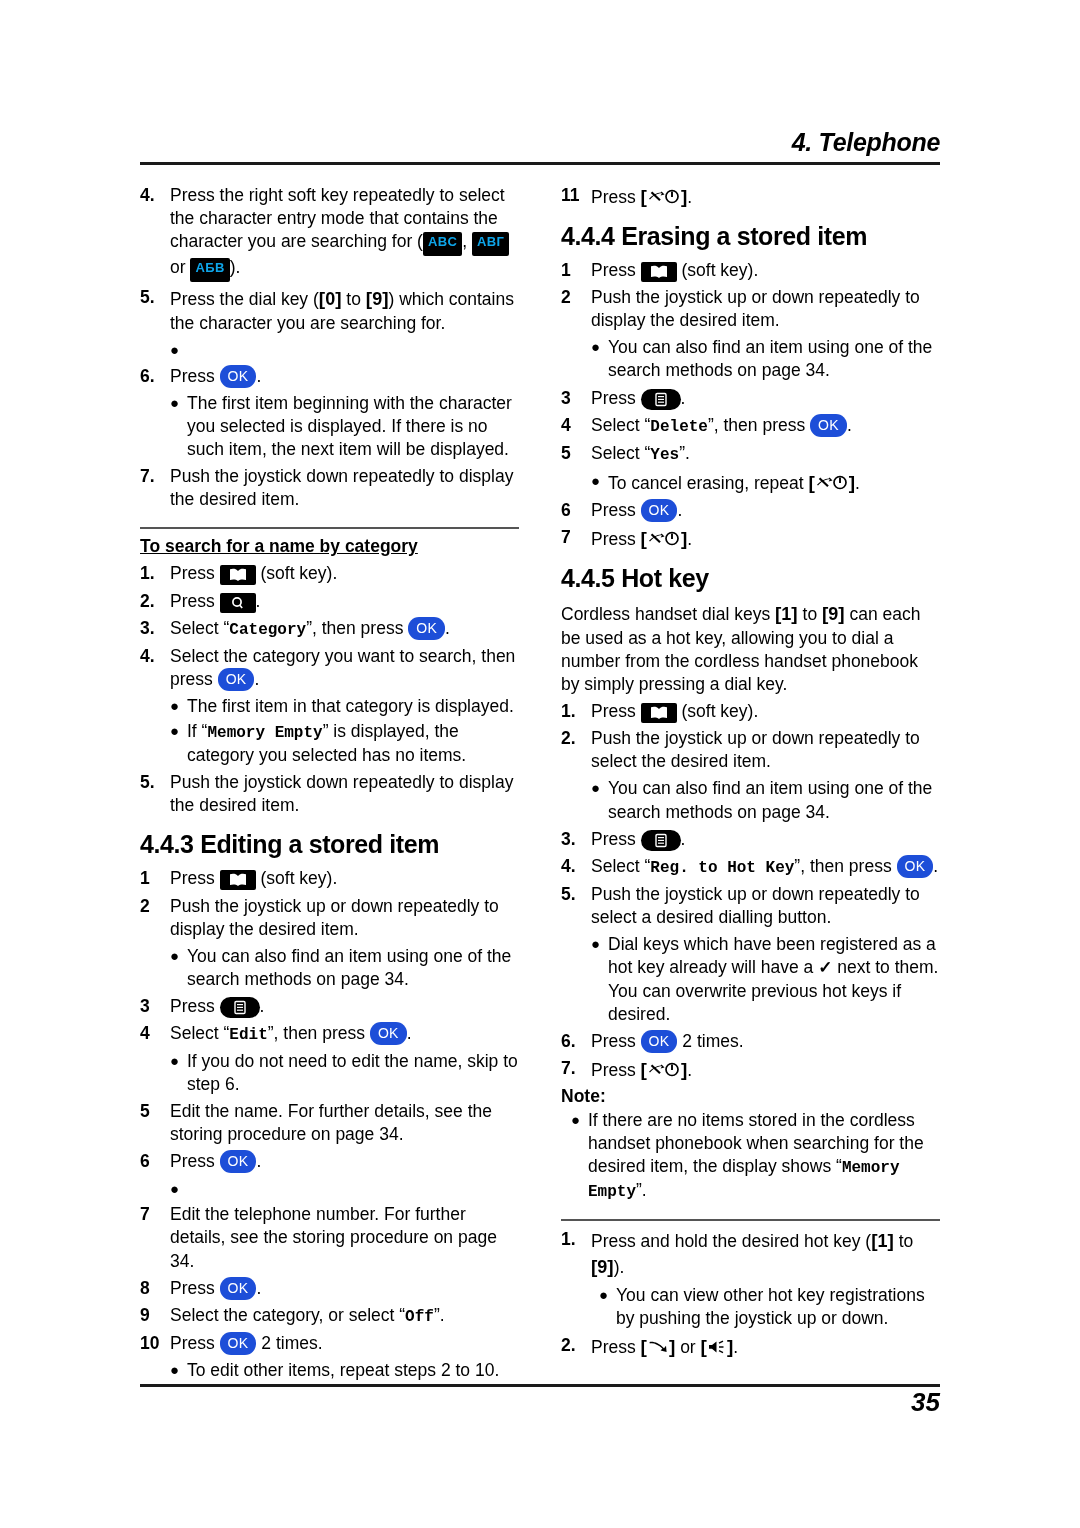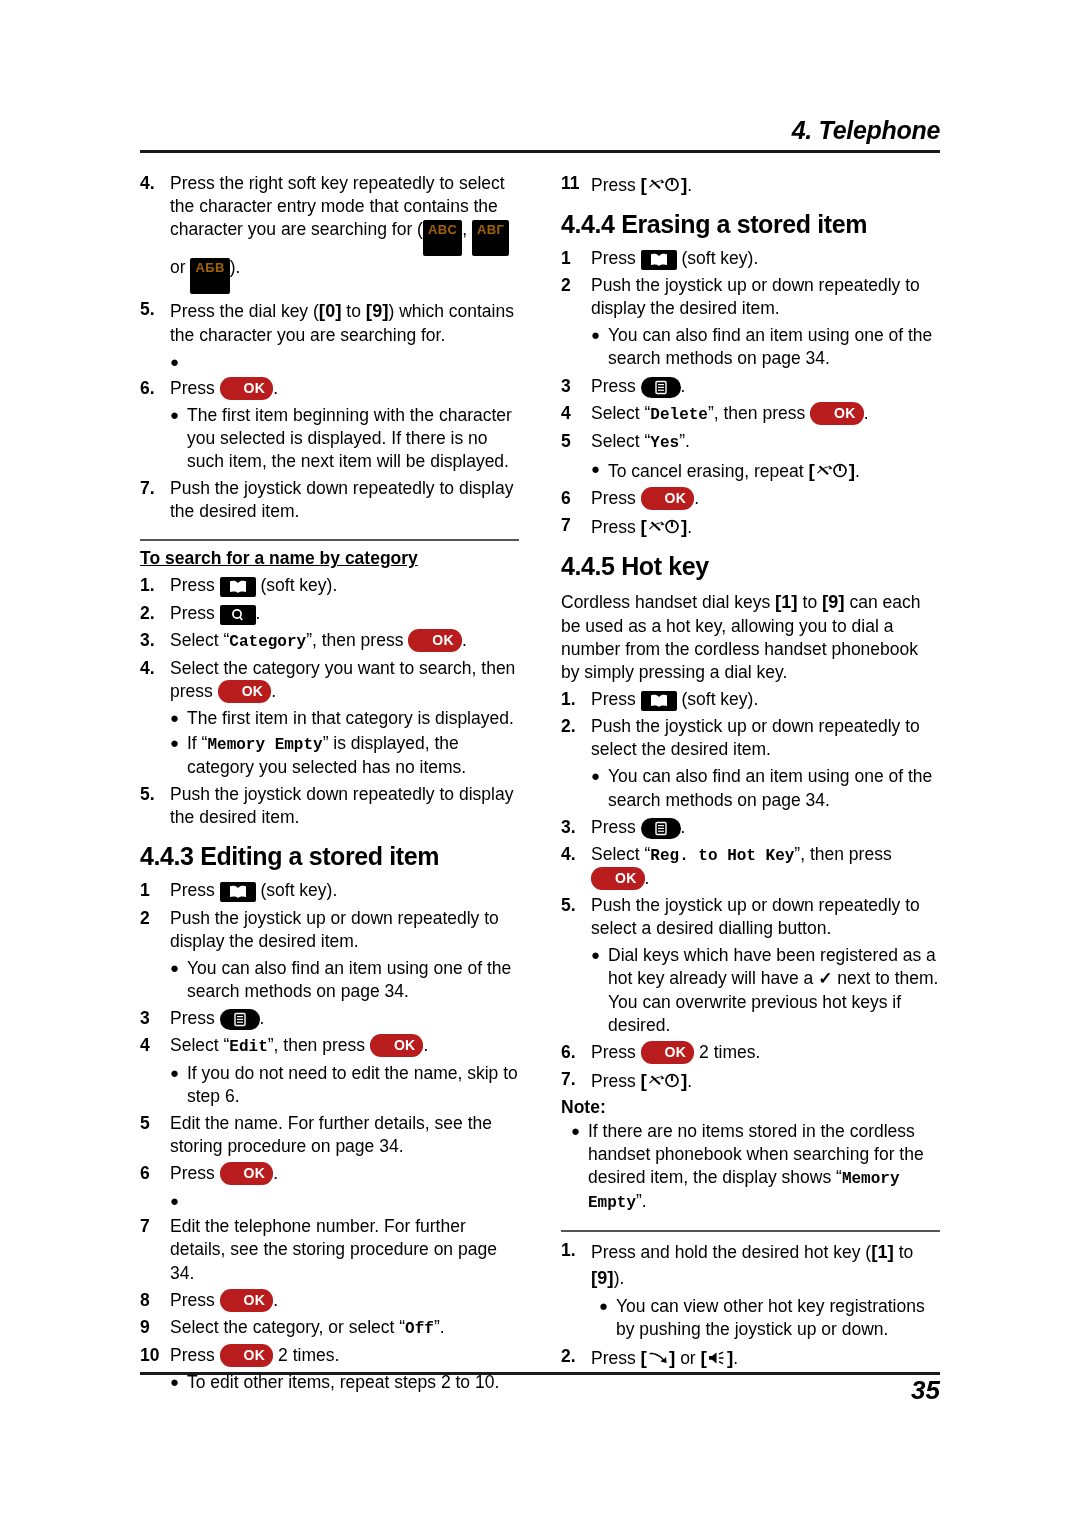--- a/index.html
+++ b/index.html
@@ -10,21 +10,21 @@
   body {
     width: 1080px;
     height: 1528px;
     font-family: "Liberation Sans", sans-serif;
     color: #000000;
     position: relative;
     overflow: hidden;
   }
   .page {
     position: absolute;
-    left: 0; top: 0;
+    left: 0; top: 12px;
     width: 1080px;
     height: 1441px;
   }
 
   
   .header {
     position: absolute;
     left: 140px;
     top: 118px;
     width: 800px;
@@ -155,39 +155,39 @@
   }
   .brk {
     font-weight: bold;
     font-size: 19px;
   }
 
   
   .chip {
     display: inline-block;
     background: #000;
-    color: #a16207;
+    color: #0ea5e9;
     font-size: 13px;
     font-weight: bold;
     line-height: 1;
-    padding: 3px 5px 20px 5px;
+    padding: 3px 5px 8px 5px;
     border-radius: 2px;
     vertical-align: 1px;
     letter-spacing: 0.4px;
   }
 
   
   .okpill {
     display: inline-block;
-    background: #b91c1c;
+    background: #1d4ed8;
     color: #fff;
     font-size: 14px;
-    font-weight: bold;
+    font-weight: normal;
     line-height: 1;
-    padding: 4px 8px 5px 24px;
+    padding: 4px 8px 5px 8px;
     border-radius: 11px;
     vertical-align: 1px;
     letter-spacing: 0.3px;
   }
 
   
   .skchip {
     display: inline-block;
     background: #000;
     border-radius: 2px;

